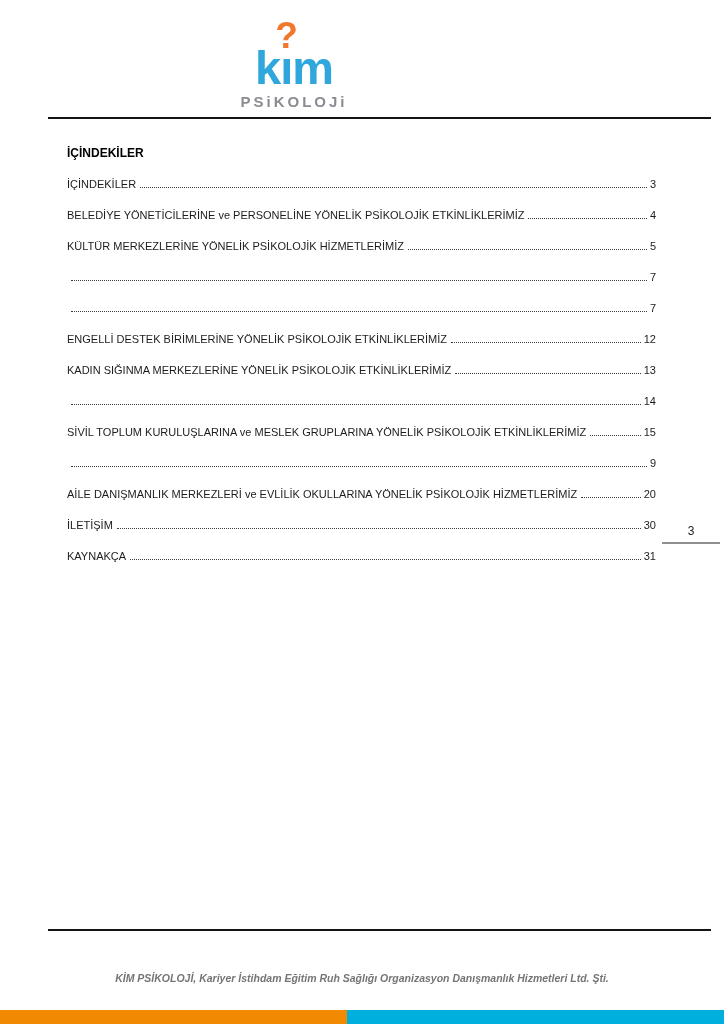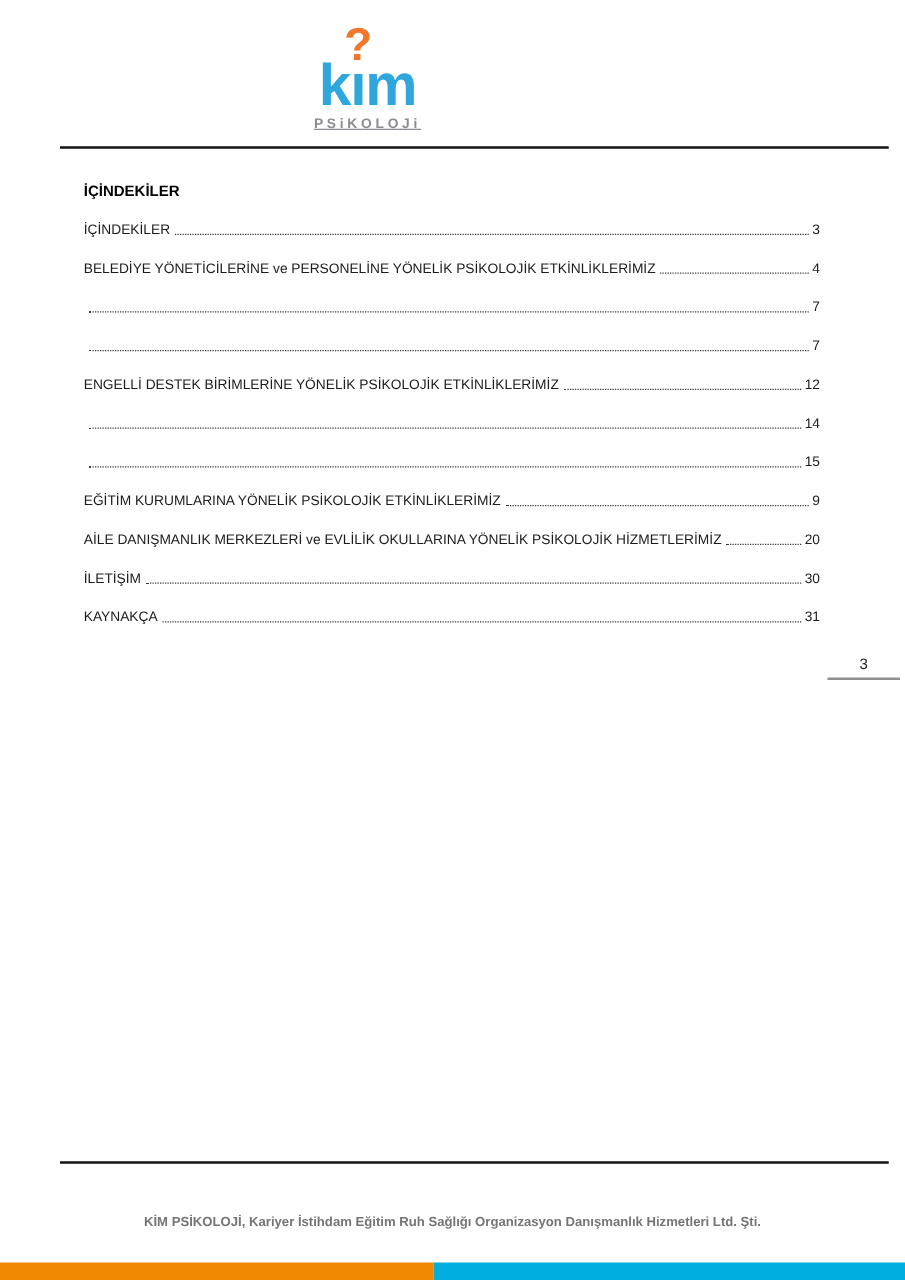--- a/index.html
+++ b/index.html
@@ -14,22 +14,22 @@
     font-size:47px;font-weight:bold;color:#2FA7DC;
     letter-spacing:-1px;line-height:1;margin-top:16px;
   }
   .i-stem{position:relative;display:inline-block;}
   .qmark{
     position:absolute;top:-27px;left:-5px;
     font-size:37px;font-weight:bold;color:#F0782D;line-height:1;
     letter-spacing:0;
   }
   .logo-sub{
-    font-size:11px;font-weight:bold;color:#8B8B92;
-    letter-spacing:3px;margin-top:2px;text-decoration:underline;
+    font-size:15px;font-weight:bold;color:#8B8B92;
+    letter-spacing:3px;margin-top:2px;
   }
   .rule{
     position:absolute;left:48px;width:663px;height:2px;background:#141414;
   }
   .rule-top{top:117px;}
   .rule-footer{top:929px;}
   
   .toc{position:absolute;left:67px;top:146px;width:589px;}
   .toc-heading{
     font-size:12px;font-weight:bold;color:#000;margin:0;line-height:14px;
@@ -49,21 +49,21 @@
   .pagenum-block{
     position:absolute;top:524px;left:662px;width:58px;text-align:center;
     font-size:12px;color:#1c1c1c;
   }
   .pagenum-line{height:2px;background:#8f8f8f;margin-top:4px;}
   
   .footer-text{
     position:absolute;top:941px;left:0;width:724px;text-align:center;
     font-size:10.5px;line-height:15px;white-space:pre;
   }
-  .footer-company{font-weight:bold;color:#757575;}
+  .footer-company{font-weight:bold;color:#757575;font-style:italic;}
   .footer-line{color:#8c8c8c;}
   .bottom-bar{
     position:absolute;bottom:0;left:0;width:724px;height:14px;display:flex;
   }
   .bar-orange{width:347px;height:100%;}
   .bar-cyan{flex:1;height:100%;}
 </style>
 </head>
 <body>
 
@@ -81,42 +81,52 @@
         <span class="toc-label">İÇİNDEKİLER</span>
         <span class="toc-dots"></span>
         <span class="toc-page">3</span>
       </div>
     <div class="toc-row">
         <span class="toc-label">BELEDİYE YÖNETİCİLERİNE ve PERSONELİNE YÖNELİK PSİKOLOJİK ETKİNLİKLERİMİZ</span>
         <span class="toc-dots"></span>
         <span class="toc-page">4</span>
       </div>
     <div class="toc-row">
+        <span class="toc-label">KÜLTÜR MERKEZLERİNE YÖNELİK PSİKOLOJİK HİZMETLERİMİZ</span>
+        <span class="toc-dots"></span>
+        <span class="toc-page">5</span>
+      </div>
+    <div class="toc-row">
         <span class="toc-dots"></span>
         <span class="toc-page">7</span>
       </div>
     <div class="toc-row">
         <span class="toc-dots"></span>
         <span class="toc-page">7</span>
       </div>
     <div class="toc-row">
         <span class="toc-label">ENGELLİ DESTEK BİRİMLERİNE YÖNELİK PSİKOLOJİK ETKİNLİKLERİMİZ</span>
         <span class="toc-dots"></span>
         <span class="toc-page">12</span>
       </div>
     <div class="toc-row">
+        <span class="toc-label">KADIN SIĞINMA MERKEZLERİNE YÖNELİK PSİKOLOJİK ETKİNLİKLERİMİZ</span>
+        <span class="toc-dots"></span>
+        <span class="toc-page">13</span>
+      </div>
+    <div class="toc-row">
         <span class="toc-dots"></span>
         <span class="toc-page">14</span>
       </div>
     <div class="toc-row">
+        <span class="toc-label">SİVİL TOPLUM KURULUŞLARINA ve MESLEK GRUPLARINA YÖNELİK PSİKOLOJİK ETKİNLİKLERİMİZ</span>
         <span class="toc-dots"></span>
         <span class="toc-page">15</span>
       </div>
     <div class="toc-row">
-        <span class="toc-label">EĞİTİM KURUMLARINA YÖNELİK PSİKOLOJİK ETKİNLİKLERİMİZ</span>
         <span class="toc-dots"></span>
         <span class="toc-page">9</span>
       </div>
     <div class="toc-row">
         <span class="toc-label">AİLE DANIŞMANLIK MERKEZLERİ ve EVLİLİK OKULLARINA YÖNELİK PSİKOLOJİK HİZMETLERİMİZ</span>
         <span class="toc-dots"></span>
         <span class="toc-page">20</span>
       </div>
     <div class="toc-row">
         <span class="toc-label">İLETİŞİM</span>

